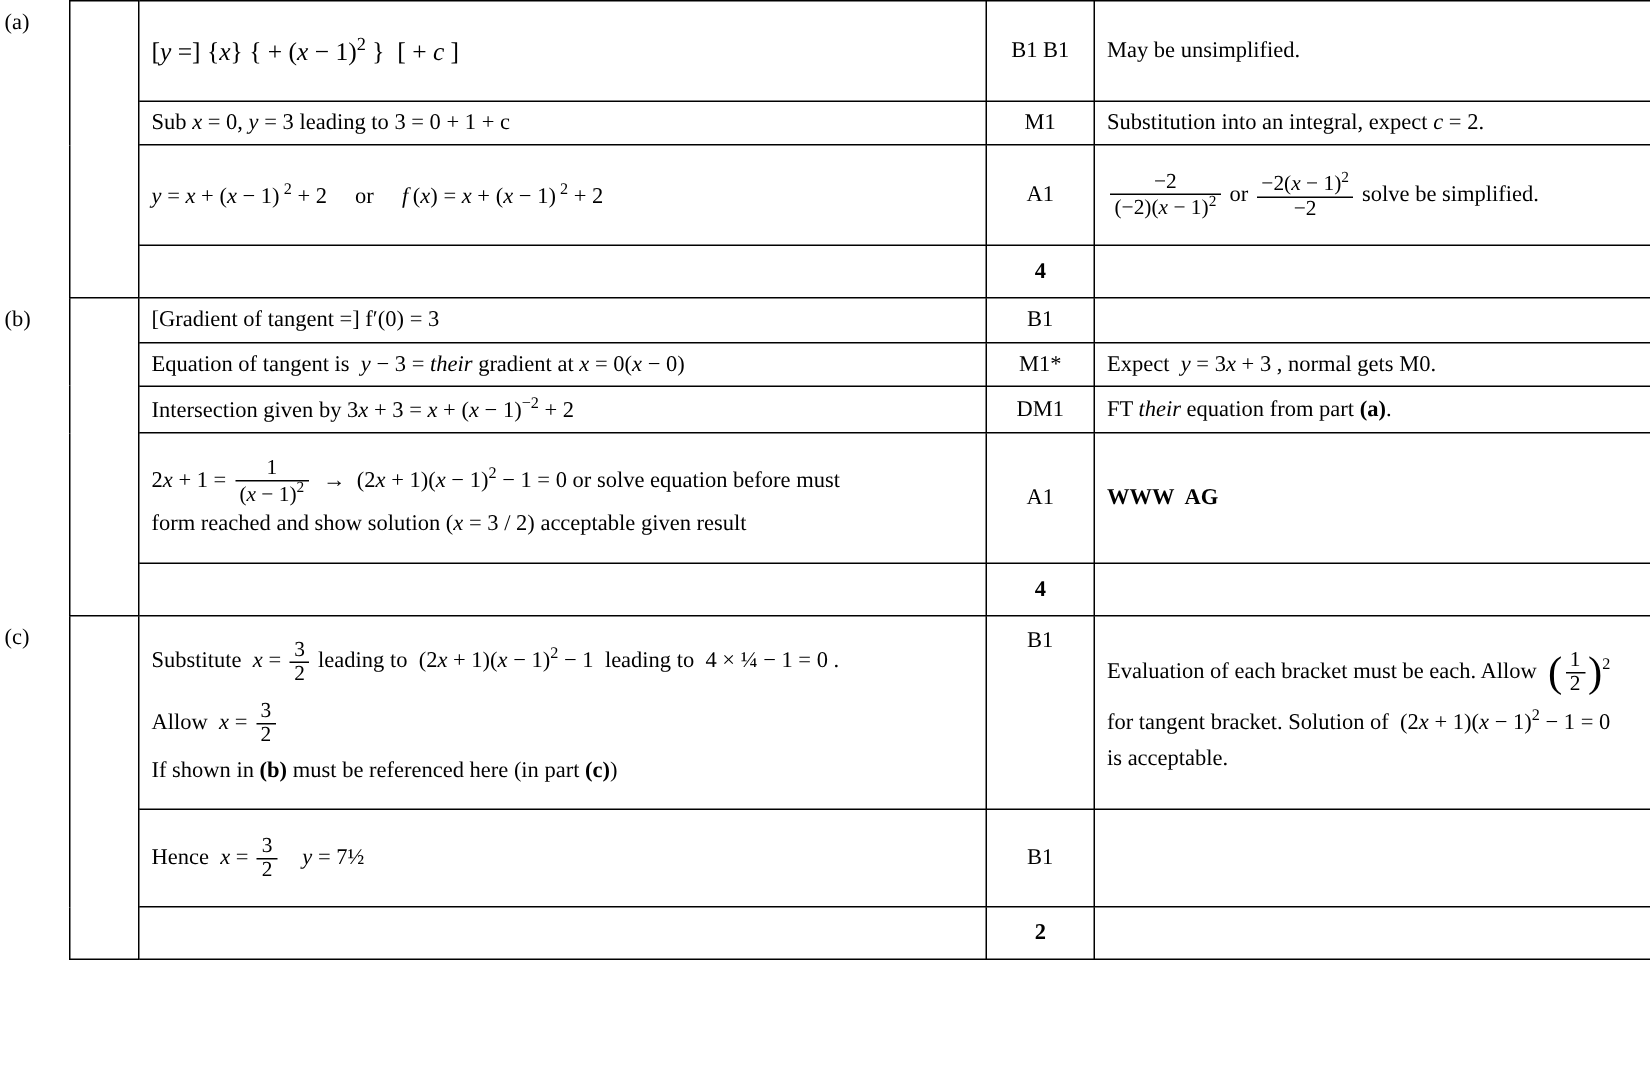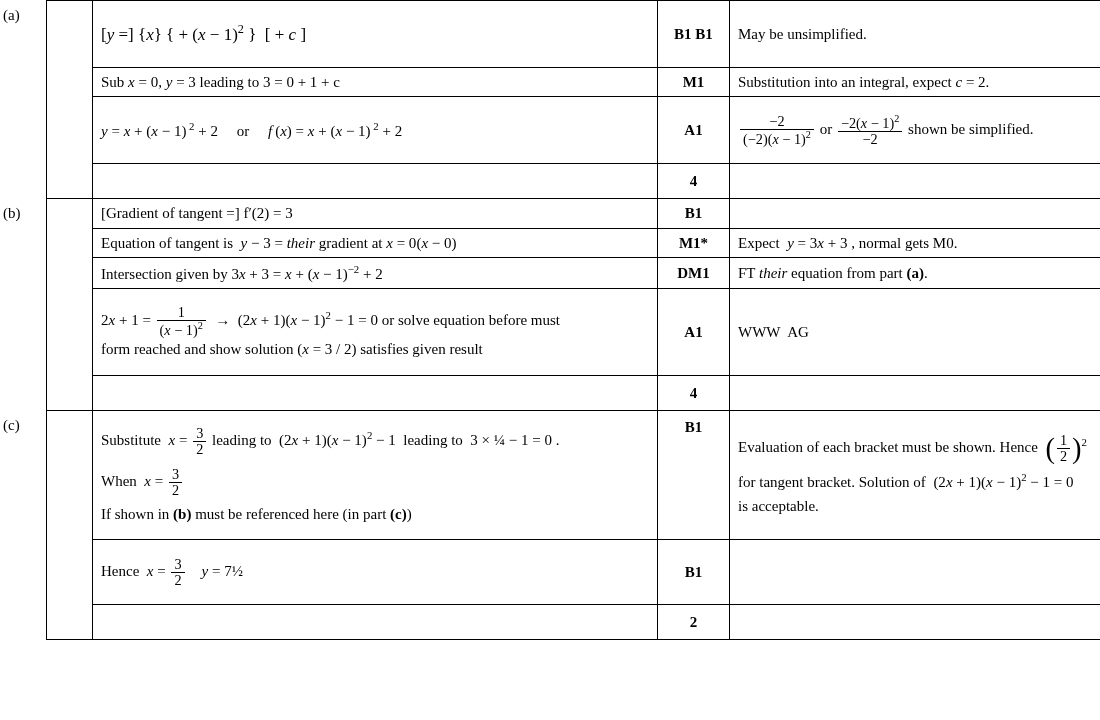--- a/index.html
+++ b/index.html
@@ -47,21 +47,21 @@
     font-family: "Liberation Serif", serif;
     white-space: nowrap;
   }
   col.c-work { width: 565px; }
   col.c-marks { width: 72px; }
   col.c-notes { width: 415px; }
 
   td.work { text-align: left; margin-left: 15px; }
   td.marks {
     text-align: center;
-    font-weight: bold;
+    font-weight: normal;
     white-space: nowrap;
     font-size: 15px;
   }
   td.notes { text-align: left; }
   td.total {
     text-align: center;
     font-weight: bold;
   }
   .empty-cell { height: 26px; }
 
@@ -87,21 +87,21 @@
   sup { font-size: 0.72em; vertical-align: super; }
   .bigparen {
     display: inline-block;
     font-size: 1.9em;
     line-height: 0.6;
     vertical-align: middle;
     font-family: "Liberation Serif", serif;
   }
   .row-tall { height: 58px; }
   .nowrap { white-space: nowrap; }
-  .bold { font-weight: normal; }
+  .bold { font-weight: bold; }
   .mline { display: block; margin: 2px 0; }
 </style>
 </head>
 <body>
 
 <div class="sheet">
 
   <table class="markscheme">
     <colgroup>
       <col class="c-part" style="width:46px">
@@ -143,36 +143,36 @@
       <td class="notes">
         <span class="frac">
           <span class="num">−2</span>
           <span class="den">(−2)(<span class="it">x</span> − 1)<sup>2</sup></span>
         </span>
         <span>or</span>
         <span class="frac">
           <span class="num">−2(<span class="it">x</span> − 1)<sup>2</sup></span>
           <span class="den">−2</span>
         </span>
-        <span>shown be simplified.</span>
+        <span>solve be simplified.</span>
       </td>
     </tr>
 
     <tr>
       <td class="work empty-cell"></td>
       <td class="total">4</td>
       <td class="notes empty-cell"></td>
     </tr>
 
     <tr>
       <td class="partcol" rowspan="5">
         <span class="part-label">(b)</span>
       </td>
       <td class="work">
-        [Gradient of tangent =] f′(2) = 3
+        [Gradient of tangent =] f′(0) = 3
       </td>
       <td class="marks">B1</td>
       <td class="notes"></td>
     </tr>
 
     <tr>
       <td class="work">
         Equation of tangent is&nbsp; <span class="it">y</span> − 3 = <span class="it">their</span> gradient at <span class="it">x</span> = 0<span class="nowrap">(<span class="it">x</span> − 0)</span>
       </td>
       <td class="marks">M1*</td>
@@ -196,21 +196,21 @@
         <span class="mline">
           2<span class="it">x</span> + 1 =
           <span class="frac">
             <span class="num">1</span>
             <span class="den">(<span class="it">x</span> − 1)<sup>2</sup></span>
           </span>
           &nbsp;→&nbsp; (2<span class="it">x</span> + 1)(<span class="it">x</span> − 1)<sup>2</sup> − 1 = 0
           <span>or solve equation before must</span>
         </span>
         <span class="mline">
-          <span>form reached and show solution (</span><span class="it">x</span> = 3 / 2<span>) satisfies given result</span>
+          <span>form reached and show solution (</span><span class="it">x</span> = 3 / 2<span>) acceptable given result</span>
         </span>
       </td>
       <td class="marks">A1</td>
       <td class="notes">
         <span class="bold">WWW&nbsp; AG</span>
       </td>
     </tr>
 
     <tr>
       <td class="work empty-cell"></td>
@@ -226,38 +226,38 @@
         <span class="mline">
           <span>Substitute</span>
           &nbsp;<span class="it">x</span> =
           <span class="frac">
             <span class="num">3</span>
             <span class="den">2</span>
           </span>
           <span>leading to</span>
           &nbsp;(2<span class="it">x</span> + 1)(<span class="it">x</span> − 1)<sup>2</sup> − 1&nbsp;
           <span>leading to</span>
-          &nbsp;<span>3 × ¼ − 1 = 0 .</span>
+          &nbsp;<span>4 × ¼ − 1 = 0 .</span>
         </span>
         <span class="mline" style="margin-top:10px">
-          <span>When</span>
+          <span>Allow</span>
           &nbsp;<span class="it">x</span> =
           <span class="frac">
             <span class="num">3</span>
             <span class="den">2</span>
           </span>
         </span>
         <span class="mline" style="margin-top:6px">
           If shown in <b>(b)</b> must be referenced here (in part <b>(c)</b>)
         </span>
       </td>
       <td class="marks" style="vertical-align:top; padding-top:6px">B1</td>
       <td class="notes">
         <span class="mline">
-          <span>Evaluation of each bracket must be shown. Hence</span>
+          <span>Evaluation of each bracket must be each. Allow</span>
           &nbsp;<span class="bigparen">(</span><span class="frac"><span class="num">1</span><span class="den">2</span></span><span class="bigparen">)</span><sup>2</sup>
         </span>
         <span class="mline" style="margin-top:6px">
           <span>for tangent bracket. Solution of</span>
           &nbsp;(2<span class="it">x</span> + 1)(<span class="it">x</span> − 1)<sup>2</sup> − 1 = 0
         </span>
         <span class="mline" style="margin-top:4px">is acceptable.</span>
       </td>
     </tr>
 

